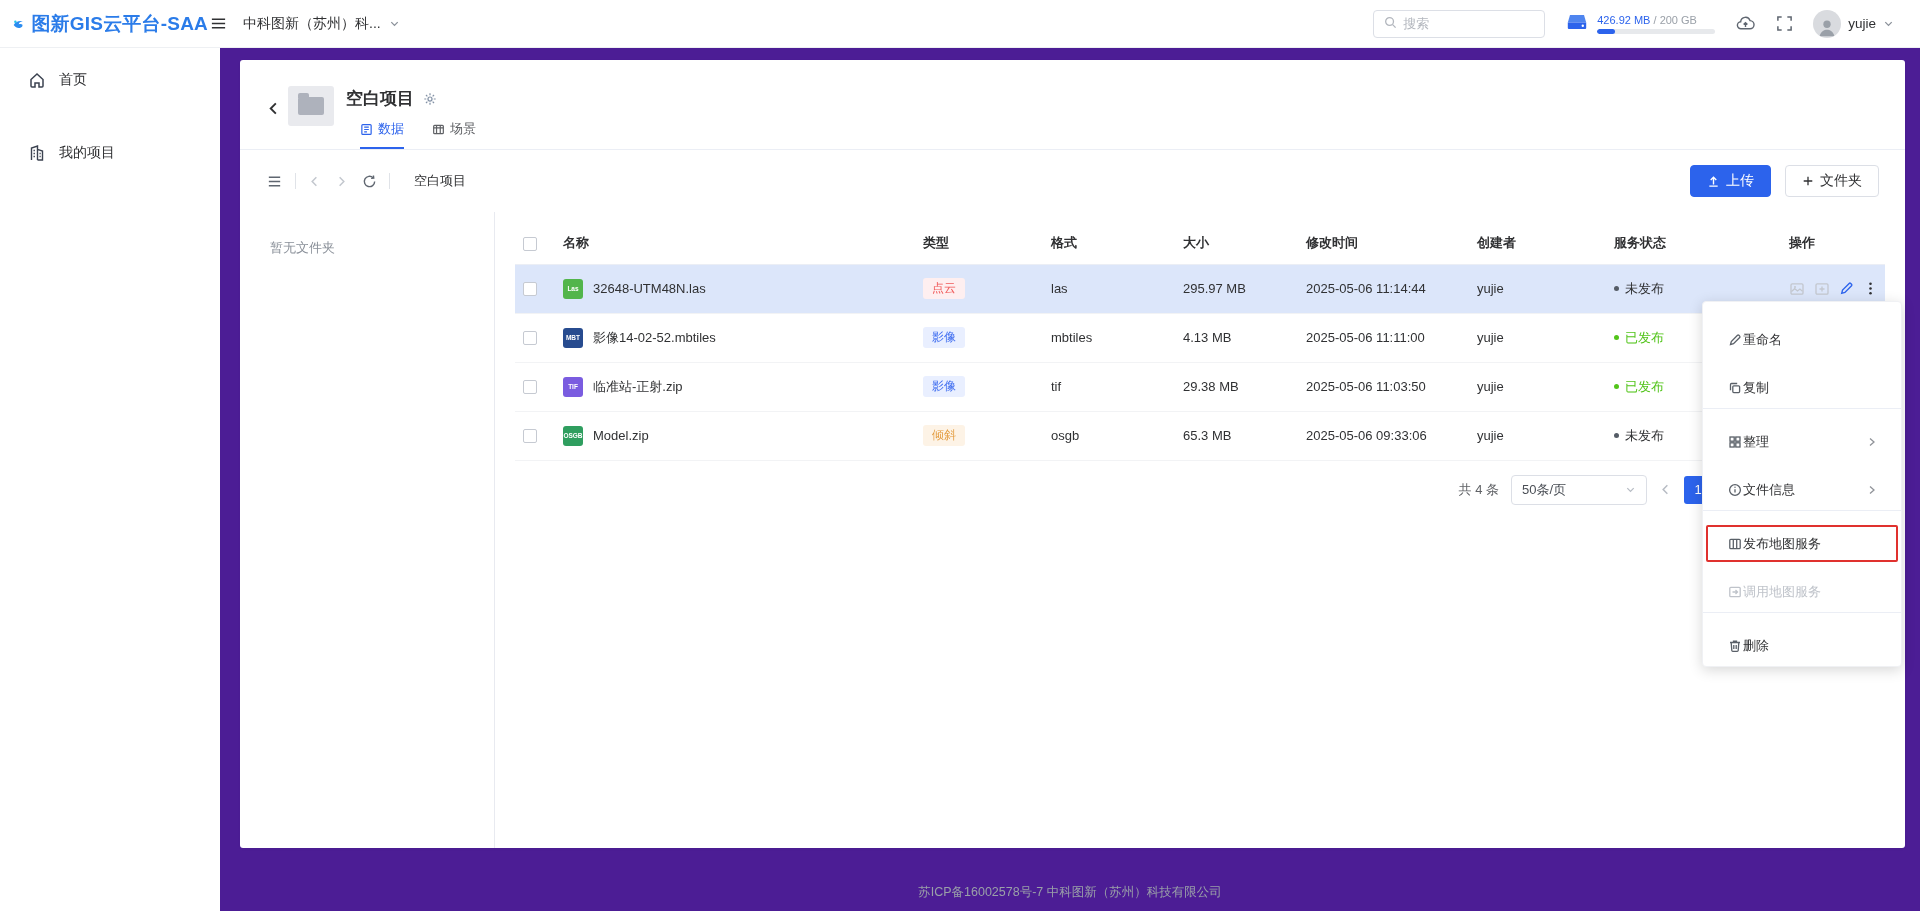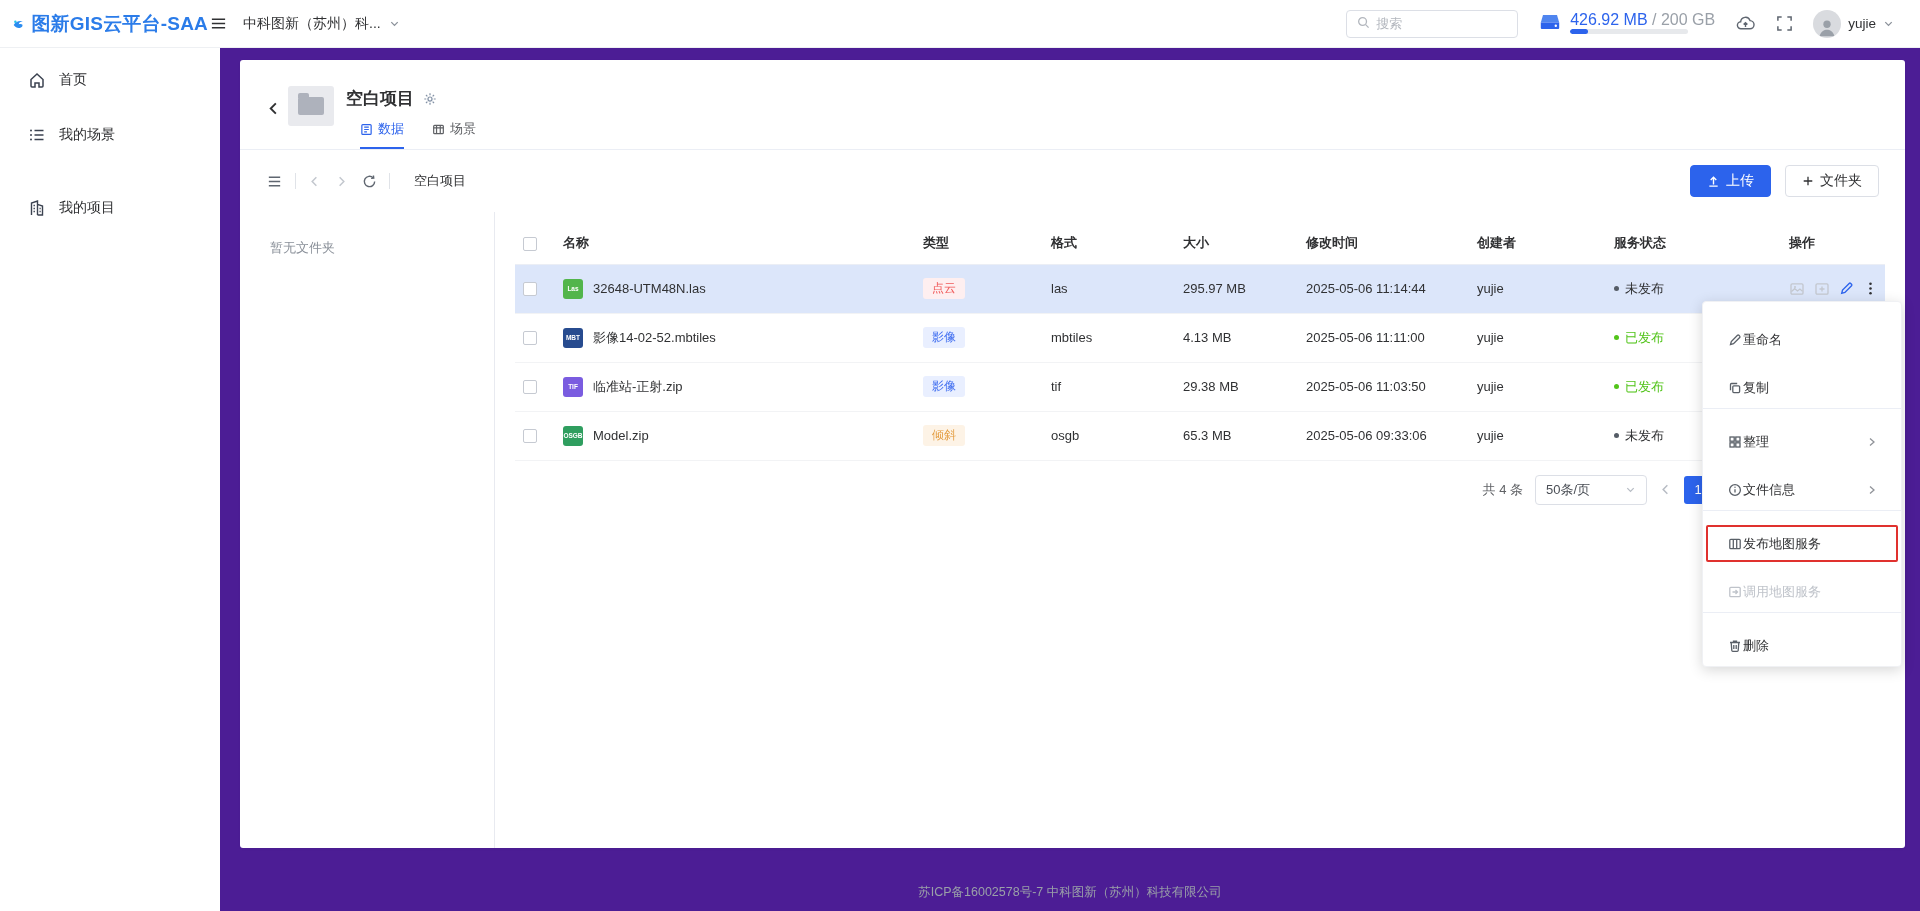--- a/index.html
+++ b/index.html
@@ -17,21 +17,21 @@
   .org { margin-left:16px; display:flex; align-items:center; gap:8px; font-size:14px; color:#303133; cursor:pointer; }
   .caret { color:#8a9099; display:flex; }
   .header-right { margin-left:auto; display:flex; align-items:center; gap:20px; }
   .search { width:172px; height:28px; border:1px solid #dcdfe6; border-radius:4px;
             display:flex; align-items:center; gap:6px; padding:0 10px; color:#b2b6bd; background:#fff; }
   .search input { border:none; outline:none; width:120px; font-size:13px; color:#303133;
                   font-family:inherit; background:transparent; }
   .search input::placeholder { color:#b2b6bd; }
   .storage { display:flex; align-items:center; gap:8px; }
   .storage-texts { display:flex; flex-direction:column; gap:3px; }
-  .storage-line { font-size:16px; line-height:12px; white-space:nowrap; }
+  .storage-line { font-size:11px; line-height:12px; white-space:nowrap; }
   .storage-used { color:#2c63ec; }
   .storage-rest { color:#9aa0a8; }
   .storage-bar { width:118px; height:5px; background:#e7e9ec; border-radius:3px; overflow:hidden; }
   .storage-fill { height:100%; width:15%; background:#2c63ec; border-radius:3px; }
   .hicon { color:#5f6670; display:flex; cursor:pointer; }
   .user { display:flex; align-items:center; gap:7px; cursor:pointer; }
   .avatar { width:28px; height:28px; border-radius:50%; background:#d9dbdf; display:flex;
             align-items:flex-end; justify-content:center; overflow:hidden; }
   .user-name { font-size:13.5px; color:#303133; }
 
@@ -107,21 +107,21 @@
   .st-green { color:#52c41a; }
   .ops { display:flex; align-items:center; gap:9px; }
   .opicon { display:flex; cursor:pointer; }
   .op-dim { color:#c3c7ce; }
   .op-blue { color:#2c63ec; }
   .op-dark { color:#303133; }
 
   
   .pager { margin-top:14px; display:flex; align-items:center; justify-content:flex-end;
            gap:12px; padding-right:148px; font-size:13px; color:#606266; }
-  .psel { width:112px; height:30px; border:1px solid #dcdfe6; border-radius:4px; display:flex;
+  .psel { width:136px; height:30px; border:1px solid #dcdfe6; border-radius:4px; display:flex;
           align-items:center; justify-content:space-between; padding:0 10px; color:#4b4f56; cursor:pointer; }
   .pchev { color:#b7bcc4; display:flex; cursor:pointer; }
   .pbtn { width:28px; height:28px; background:#2c63ec; color:#fff; border-radius:3px; display:flex;
           align-items:center; justify-content:center; font-size:13px; cursor:pointer; }
 
   
   .ctx-menu { position:absolute; left:1702px; top:301px; width:200px; background:#fff; z-index:200;
               border-radius:4px; border:1px solid #f0f1f4; box-shadow:0 3px 14px rgba(0,0,0,.16); padding:5px 0; }
   .mi { height:31px; display:flex; align-items:center; gap:1px; padding:0 25px; font-size:13px;
         color:#303133; cursor:pointer; position:relative;margin-top:17px; }
@@ -221,31 +221,20 @@
   </div>
 
   <div class="sidebar">
     <div class="side-item">
       <span class="sicon">
         <svg width="18" height="18" viewBox="0 0 18 18" fill="none" stroke="currentColor" stroke-width="1.5">
             <path d="M3 8.5L9 3l6 5.5V15a1 1 0 0 1-1 1h-3v-4H7v4H4a1 1 0 0 1-1-1z"></path>
           </svg>
       </span>
       <span>首页</span>
-    </div>
-    <div class="side-item">
-      <span class="sicon">
-        <svg width="18" height="18" viewBox="0 0 18 18" fill="none" stroke="currentColor" stroke-width="1.5">
-            <path d="M6.5 4.5h9M6.5 9h9M6.5 13.5h9"></path>
-            <circle cx="3" cy="4.5" r="1" fill="currentColor" stroke="none"></circle>
-            <circle cx="3" cy="9" r="1" fill="currentColor" stroke="none"></circle>
-            <circle cx="3" cy="13.5" r="1" fill="currentColor" stroke="none"></circle>
-          </svg>
-      </span>
-      <span>我的场景</span>
     </div>
     <div class="side-item gapped">
       <span class="sicon">
         <svg width="18" height="18" viewBox="0 0 18 18" fill="none" stroke="currentColor" stroke-width="1.4">
             <path d="M3.5 16V4l6-2v14M9.5 16h5V7l-5-1.6"></path>
             <path d="M5.5 6.5h1.4M5.5 9.5h1.4M5.5 12.5h1.4M11.5 9.5h1.2M11.5 12.5h1.2"></path>
           </svg>
       </span>
       <span>我的项目</span>
     </div>

